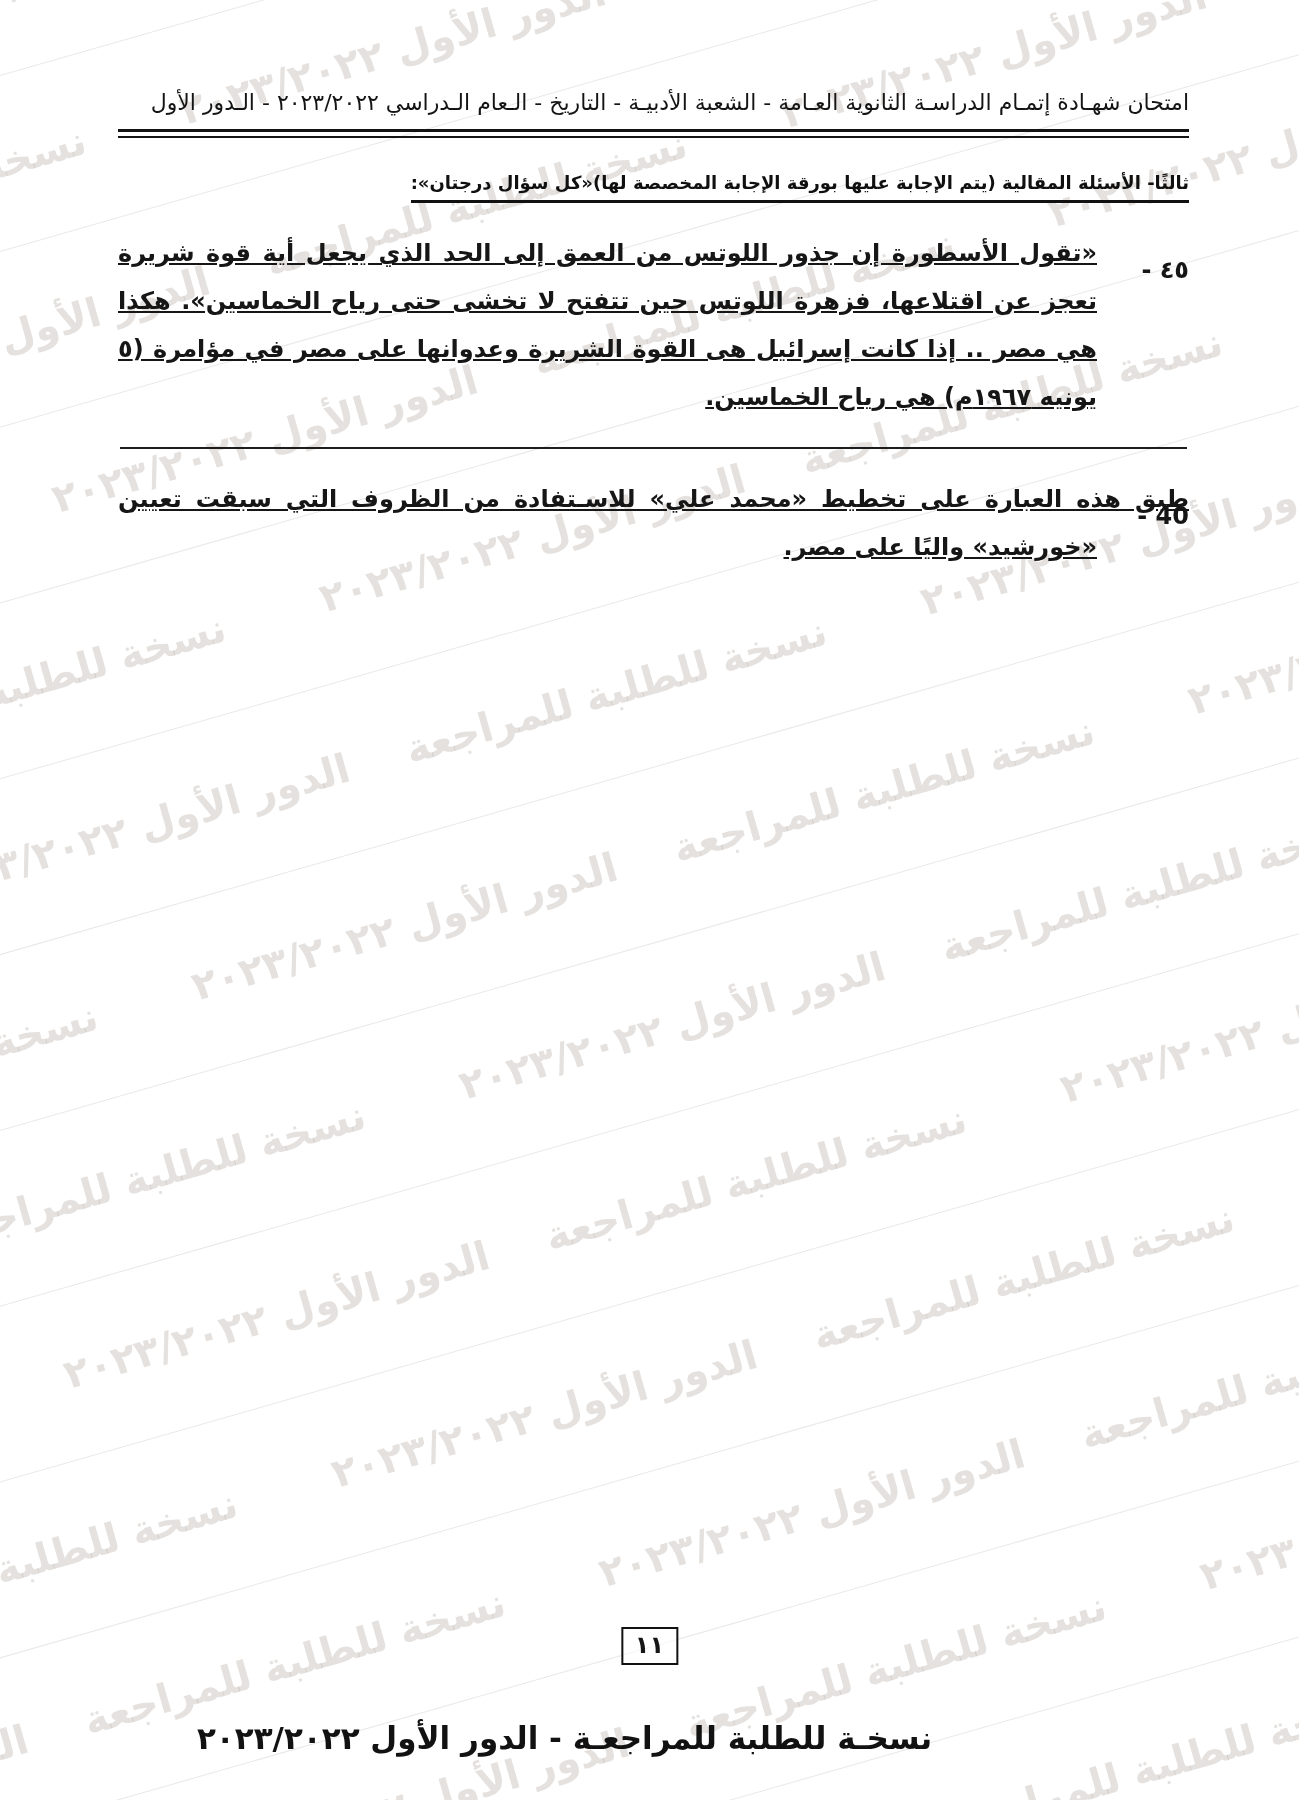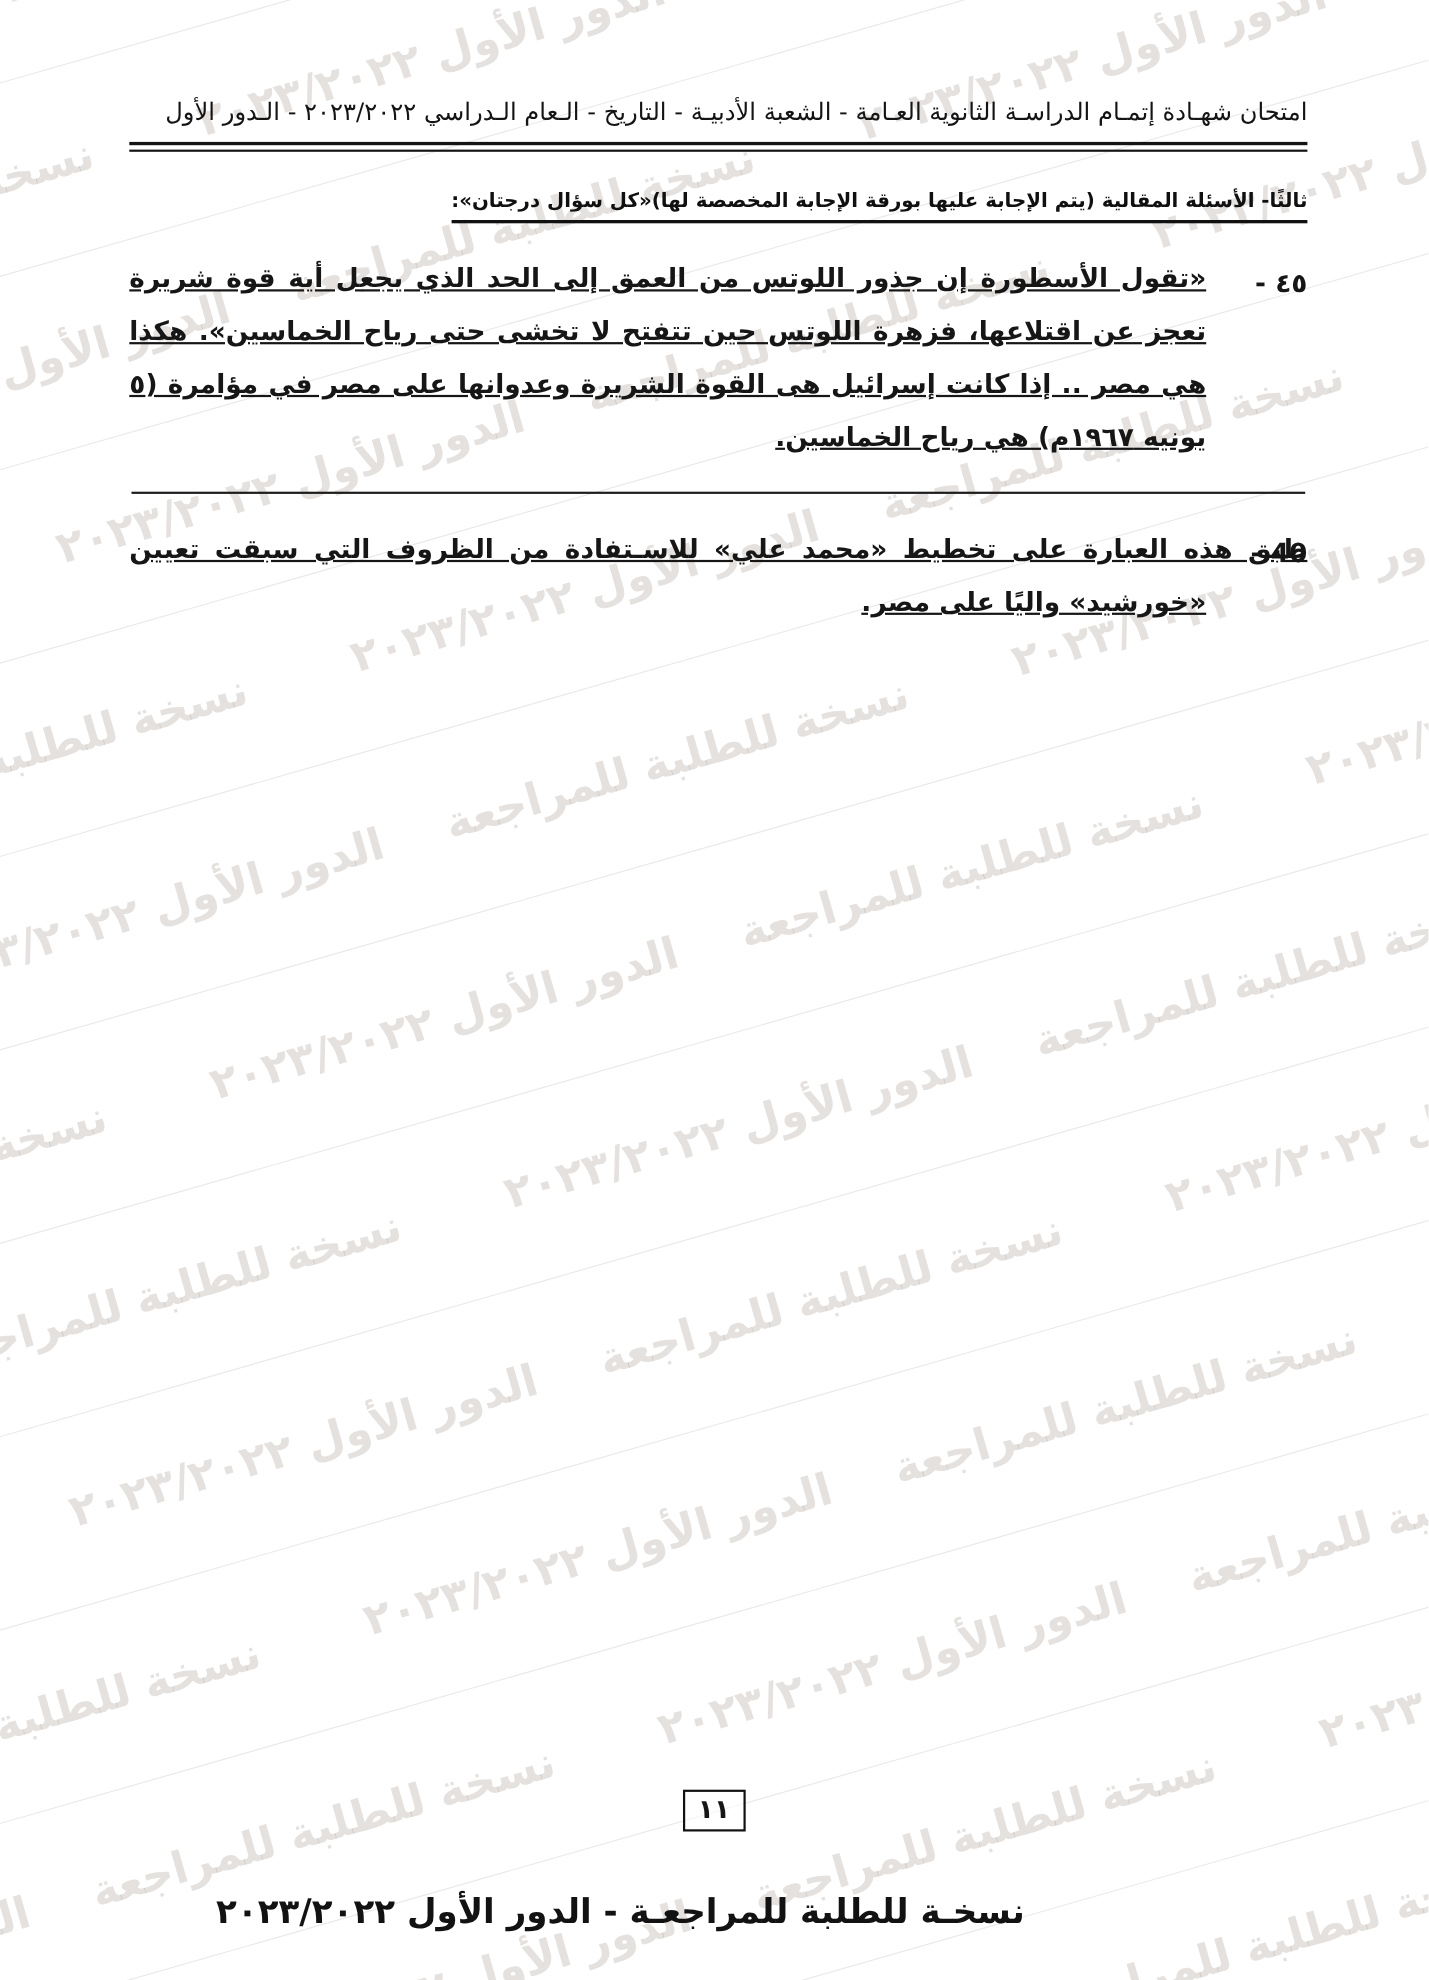--- a/index.html
+++ b/index.html
@@ -47,21 +47,21 @@
   }
   .section-heading{
     display:inline-block;
     margin-top:34px;
     font-size:18px;font-weight:bold;
     padding-bottom:7px;
     border-bottom:3px solid #111;
     color:#101010;
   }
   .question{position:relative;margin-top:26px;font-size:24px;font-weight:bold;line-height:2.0;}
-  .qnum{position:absolute;right:0;top:4px;white-space:nowrap;}
+  .qnum{position:absolute;right:0;top:17px;white-space:nowrap;}
   .q-body{padding-right:92px;text-decoration:underline;}
   .q-quote{margin:0;text-align:justify;}
   .q-task{margin:14px 0 0 0;text-align:justify;text-indent:-92px;}
   .q-divider{
     margin:26px 2px 0 2px;
     border:none;
     border-top:2px solid #1c1c1c;
     height:0;
   }
   .page-number-box{

